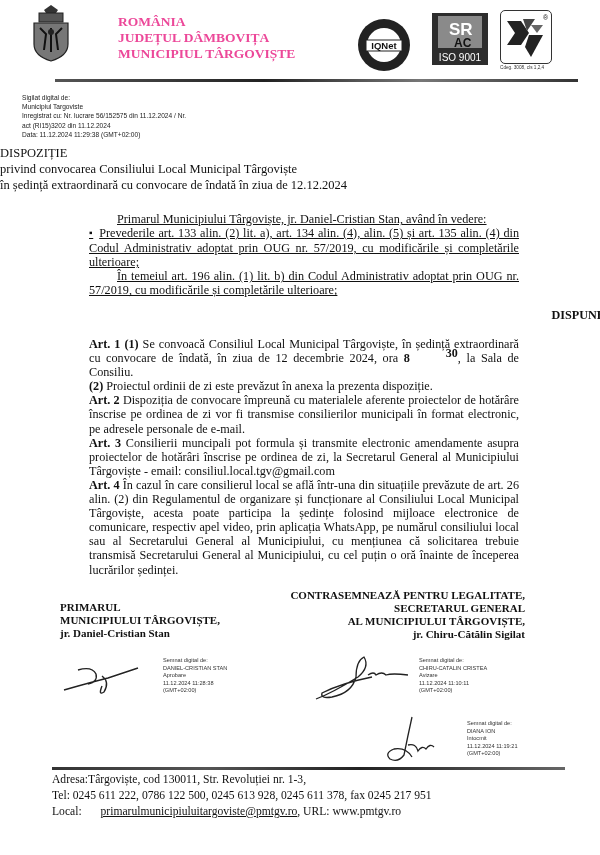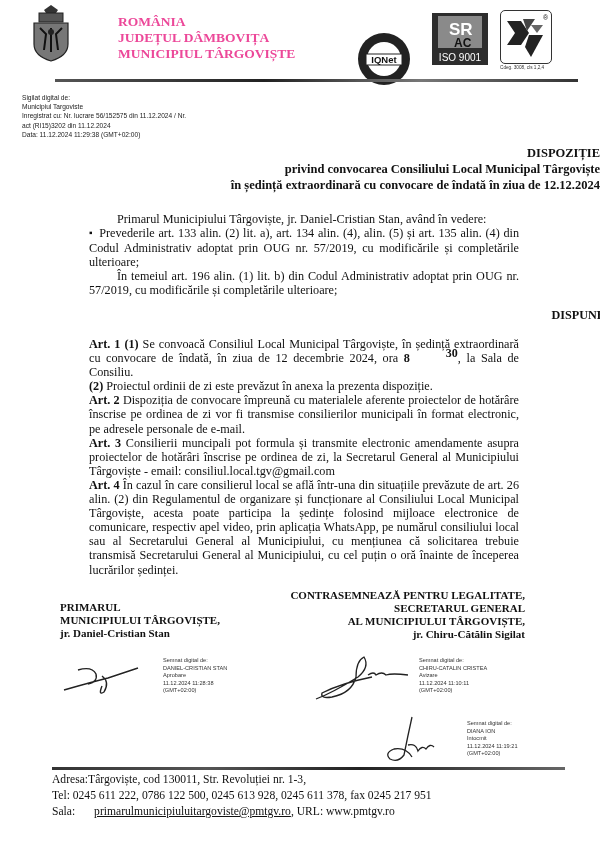--- a/index.html
+++ b/index.html
@@ -2,31 +2,31 @@
 <html><head>
 <meta charset="utf-8">
 <style>
   html, body { margin: 0; padding: 0; background: #ffffff; }
   body { width: 600px; height: 855px; position: relative; overflow: hidden; color: #111; font-family: "Liberation Serif", serif; }
   .abs { position: absolute; }
 
   
   .crest { left: 30px; top: 4px; width: 42px; height: 58px; }
   .head-text { left: 118px; top: 14px; font-weight: bold; font-size: 13.5px; line-height: 16px; color: #ec4899; }
-  .logo-iqnet { left: 357px; top: 32px; width: 54px; height: 54px; }
+  .logo-iqnet { left: 357px; top: 18px; width: 54px; height: 54px; }
   .logo-srac { left: 432px; top: 13px; width: 56px; height: 52px; background: #2a2a2a; }
   .logo-sigma { left: 500px; top: 10px; width: 50px; height: 52px; border: 1px solid #333; border-radius: 5px; background:#fff; }
   .cod-text { left: 500px; top: 64px; font-family: "Liberation Sans Narrow", "Liberation Sans", sans-serif; font-size: 5.5px; color:#333; transform: scaleX(0.85); transform-origin: left; }
   .rule-top { left: 55px; top: 79px; width: 523px; height: 3px; background: linear-gradient(to right, #555, #222 40%, #777 70%, #333); }
 
   
   .seal { left: 22px; top: 93px; font-family: "Liberation Sans", sans-serif; font-size: 6.6px; line-height: 9.2px; color: #222; }
 
   
-  .title { left: 0; width: 600px; top: 145px; text-align: right; font-weight: bold; font-size: 12.5px; line-height: 16px; }
+  .title { left: 0; width: 600px; top: 145px; text-align: left; font-weight: normal; font-size: 12.5px; line-height: 16px; }
   .title .t1 { font-size: 12.5px; }
 
   
   .body { left: 89px; width: 430px; font-size: 12.2px; line-height: 14.1px; text-align: justify; }
   .indent { text-indent: 28px; }
   .bullet-line::before { content: "\25AA"; margin-right: 6px; font-size: 10px; position: relative; top: -1px; }
   .heading-dispune { left: 12px; width: 600px; top: 308px; text-align: right; font-weight: bold; font-size: 12.2px; }
   b { font-weight: bold; }
   sup { font-size: 12px; line-height: 0; font-weight: bold; margin-left: 36px; }
 
@@ -103,21 +103,21 @@
   <div>act (RI15)3202 din 11.12.2024</div>
   <div>Data: 11.12.2024 11:29:38 (GMT+02:00)</div>
 </div>
 
 <div class="abs title">
   <div class="t1">DISPOZIȚIE</div>
   <div>privind convocarea Consiliului Local Municipal Târgoviște</div>
   <div>în ședință extraordinară cu convocare de îndată în ziua de 12.12.2024</div>
 </div>
 
-<div class="abs body" style="top: 212px;">
+<div class="abs body" style="top: 212px; text-decoration: underline;">
   <div class="indent">Primarul Municipiului Târgoviște, jr. Daniel-Cristian Stan, având în vedere:</div>
   <div class="bullet-line"><span>Prevederile art. 133 alin. (2) lit. a), art. 134 alin. (4), alin. (5) și art. 135 alin. (4) din Codul Administrativ adoptat prin OUG nr. 57/2019, cu modificările și completările ulterioare;</span></div>
   <div class="indent">În temeiul art. 196 alin. (1) lit. b) din Codul Administrativ adoptat prin OUG nr. 57/2019, cu modificările și completările ulterioare;</div>
 </div>
 
 <div class="abs heading-dispune">DISPUNE :</div>
 
 <div class="abs body" style="top: 337px;">
   <div>
     <b>Art. 1</b>
@@ -178,14 +178,14 @@
   <div>DIANA ION</div>
   <div>Intocmit</div>
   <div>11.12.2024 11:19:21</div>
   <div>(GMT+02:00)</div>
 </div>
 
 <div class="abs rule-bottom"></div>
 <div class="abs footer">
   <div>Adresa:Târgoviște, cod 130011, Str. Revoluției nr. 1-3,</div>
   <div>Tel: 0245 611 222, 0786 122 500, 0245 613 928, 0245 611 378, fax 0245 217 951</div>
-  <div><span>Sala: </span><span class="link">primarulmunicipiuluitargoviste@pmtgv.ro</span><span>, URL: </span><span>www.pmtgv.ro</span></div>
+  <div><span>Local: </span><span class="link">primarulmunicipiuluitargoviste@pmtgv.ro</span><span>, URL: </span><span>www.pmtgv.ro</span></div>
 </div>
 
 </body></html>

